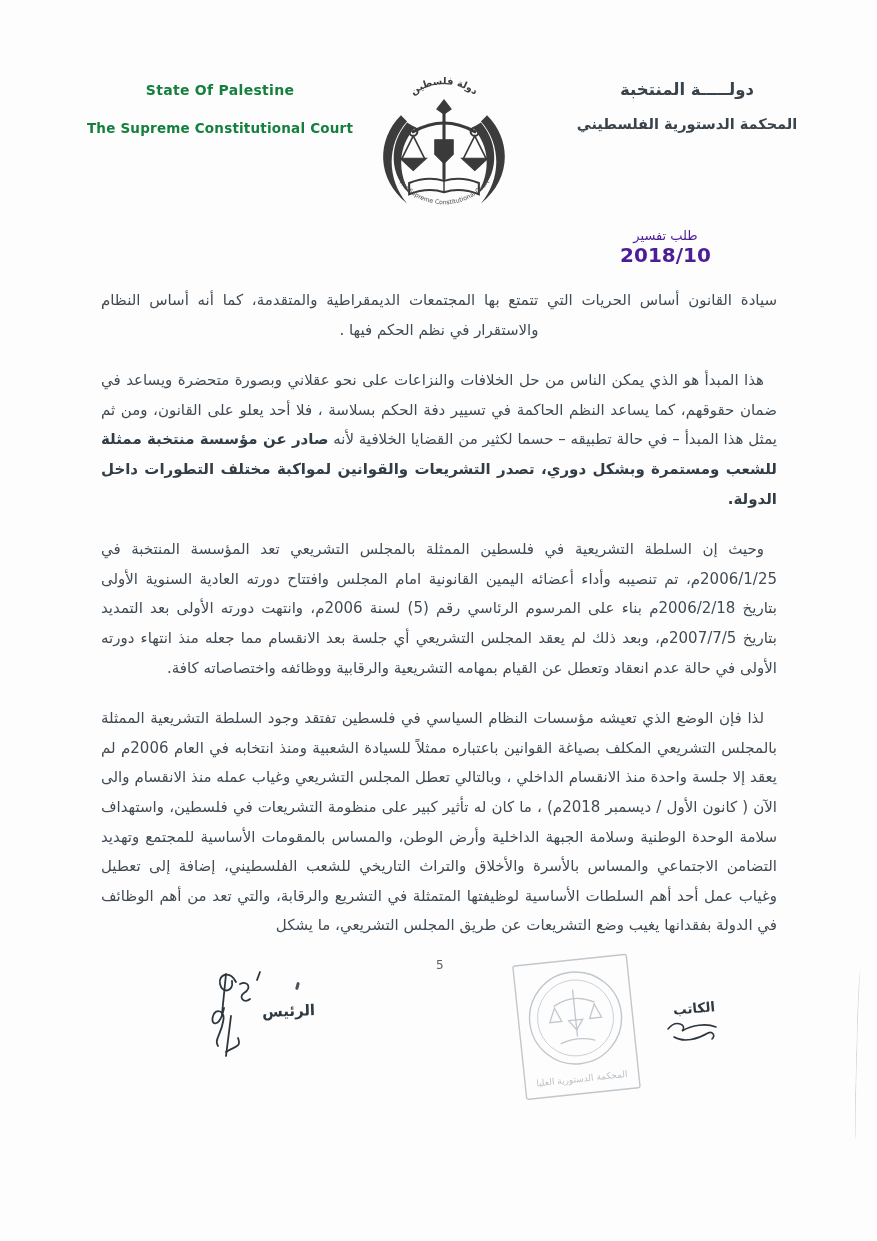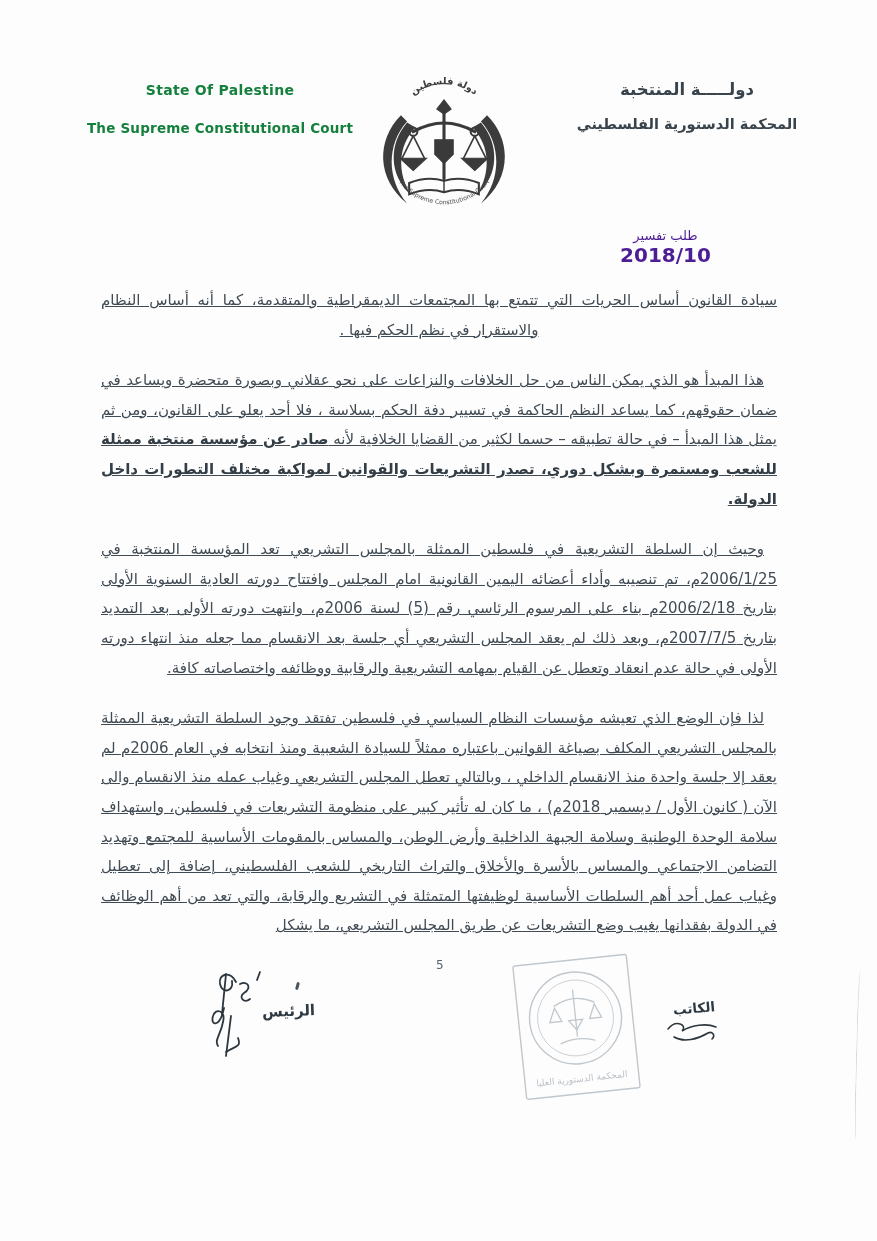--- a/index.html
+++ b/index.html
@@ -21,21 +21,21 @@
 
   
   .case-ref{position:absolute;left:588px;top:228px;width:155px;text-align:center;
             direction:rtl;color:#4c1d95;}
   .case-ref .title{font-size:13px;}
   .case-ref .num{font-size:20px;font-weight:bold;}
 
   
   .content{position:absolute;left:101px;top:286px;width:676px;direction:rtl;
            font-size:15px;line-height:29.6px;text-align:justify;color:#414b54;}
-  .content p{margin:0 0 21px 0;text-indent:13px;text-decoration:underline;}
+  .content p{margin:0 0 21px 0;text-indent:13px;}
   .content p.p1{text-indent:0;text-align-last:center;}
   .content .bold{font-weight:bold;color:#333d45;}
 
   
   .page-num{position:absolute;left:436px;top:958px;font-size:12px;color:#575f67;}
 
   .president{position:absolute;left:196px;top:968px;width:130px;height:100px;}
   .president .sig{position:absolute;left:0;top:0;}
   .president .label{position:absolute;left:66px;top:34px;font-size:15px;font-weight:600;
                     direction:rtl;color:#2f3941;transform:rotate(-2deg);}

